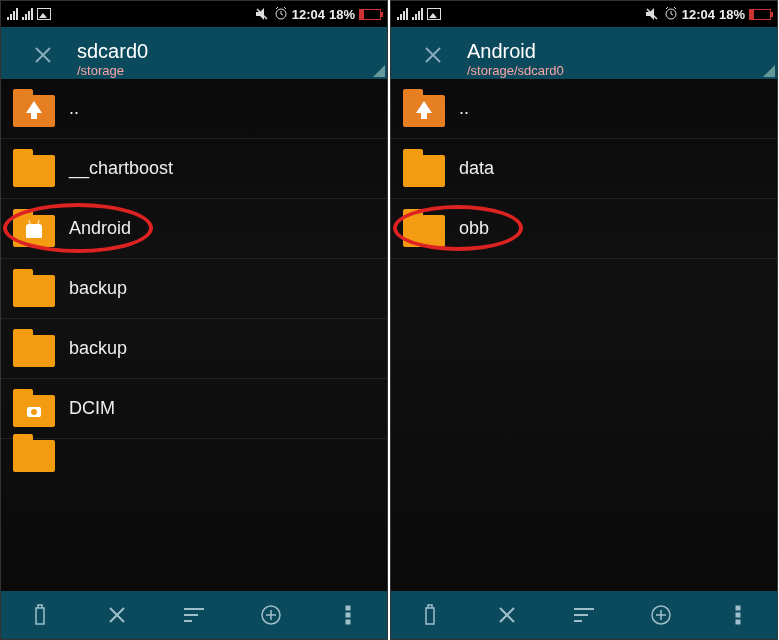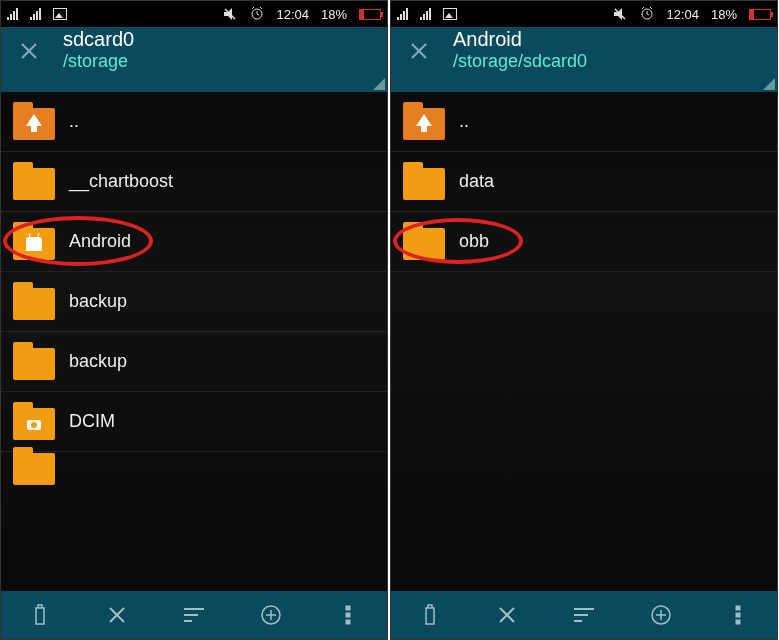--- a/index.html
+++ b/index.html
@@ -27,21 +27,21 @@
     height: 26px;
     background: #000;
     display: flex;
     align-items: center;
     justify-content: space-between;
     padding: 0 6px;
     font-family: Arial, sans-serif;
     font-size: 13px;
     color: #eee;
   }
-  .status-left, .status-right { display: flex; align-items: center; gap: 12px; }
+  .status-left, .status-right { display: flex; align-items: center; gap: 4px; font-weight: bold; }
   .signal {
     display: inline-flex; align-items: flex-end; gap: 1px; height: 12px;
   }
   .signal span {
     display: inline-block; width: 2px; background: #ddd;
   }
   .signal span:nth-child(1){height:3px}
   .signal span:nth-child(2){height:6px}
   .signal span:nth-child(3){height:9px}
   .signal span:nth-child(4){height:12px}
@@ -52,35 +52,35 @@
   .mute-icon svg { display:block; }
   .battery {
     width: 22px; height: 11px; border: 1px solid #c33; position: relative;
   }
   .battery::after {
     content:""; position:absolute; right:-3px; top:2px; width:2px; height:5px; background:#c33;
   }
   .battery .fill { position:absolute; left:0; top:0; height:100%; width:18%; background:#c33; }
   
   .header {
-    height: 65px;
+    height: 52px;
     background: #0b4a5d;
     display: flex;
-    align-items: flex-start;
-    padding: 0 8px 0 4px;
+    align-items: flex-end;
+    padding: 0 8px 0 18px;
     gap: 10px;
     position: relative;
   }
   .close-x {
     width: 48px; height: 48px; display:flex; align-items:center; justify-content:center;
     color: #7aa6b3; font-size:22px;
   }
   .title-block { flex:1; display:flex; flex-direction:column; line-height:1.2; }
   .title-main { font-size:20px; color:#fff; }
-  .title-sub { font-size:18px; color:#5eead4; }
+  .title-sub { font-size:13px; color:#fca5a5; }
   .header-tri {
     position:absolute; right:2px; bottom:2px;
     width:0;height:0;border-left:12px solid transparent;border-bottom:12px solid #699;
   }
   
   .filelist {
     flex:1;
     overflow:hidden;
     background: linear-gradient(#0a0a0a,#111 40%,#0a0a0a);
   }

